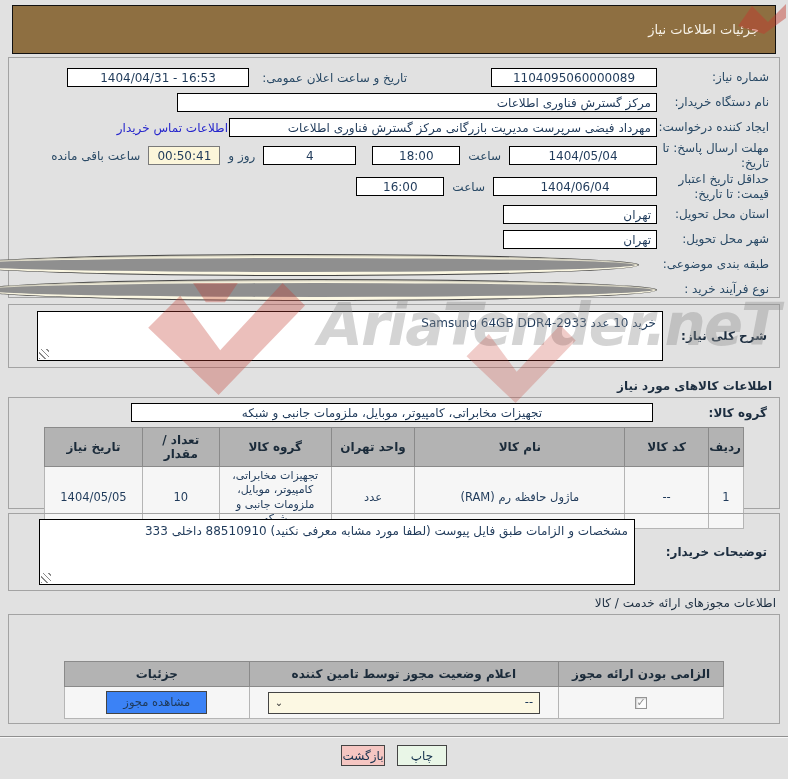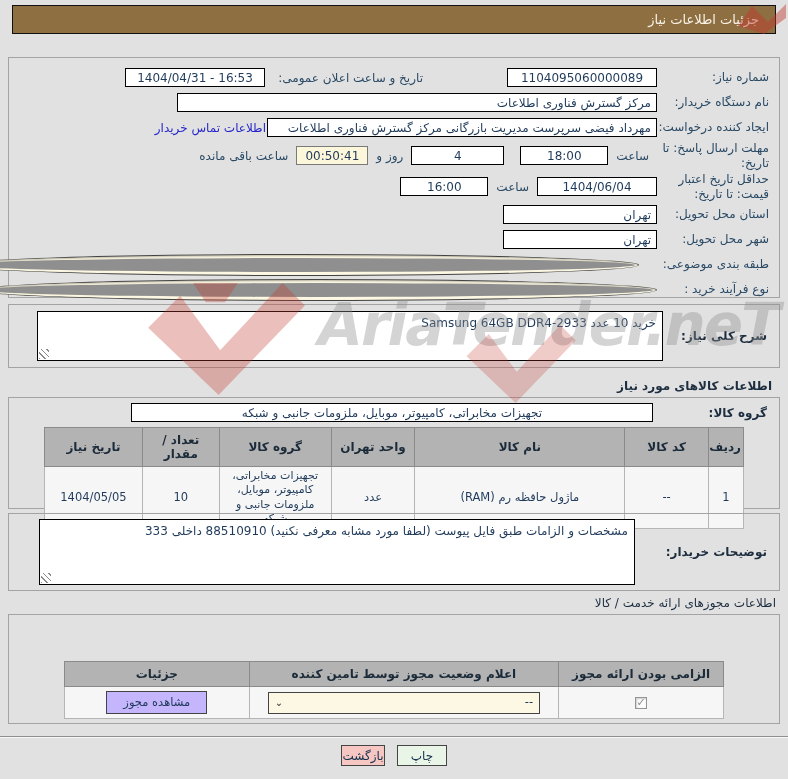--- a/index.html
+++ b/index.html
@@ -4,21 +4,21 @@
 <style>
   * { box-sizing: border-box; }
   html,body { margin:0; padding:0; }
   body {
     width:788px; height:779px; position:relative; overflow:hidden;
     background:#e1e1e1; direction:rtl;
     font-family:"DejaVu Sans", sans-serif; font-size:12px; color:#2a4a66;
   }
   
   .titlebar {
-    position:absolute; top:5px; right:12px; left:12px; height:29px;
+    position:absolute; top:5px; right:12px; left:12px; height:49px;
     background:#8e6f41; border:1px solid #111; color:#f7f2e8;
     display:flex; align-items:center; padding-right:16px; font-size:13px;
   }
   
   .sect { position:absolute; right:8px; left:8px; border:1px solid #a3a3a3; }
   #box-main { top:57px; height:241px; padding:7px 10px 0 6px; display:flex; flex-direction:column; }
   .frow { display:flex; align-items:center; min-height:25px; }
   .lbl { width:112px; flex:none; line-height:1.25; }
   .lbl2 { width:158px; flex:none; }
   .inp {
@@ -74,21 +74,21 @@
   #box-notes .ta { width:596px; height:66px; margin-right:8px; }
   #h-permits { top:596px; right:12px; }
   #box-permits { top:614px; height:110px; }
   #box-permits table.tbl { margin-top:46px; }
   .sel {
     width:90%; margin:0 auto; background:#fcf8e3; border:1px solid #444;
     height:22px; display:flex; align-items:center; justify-content:space-between;
     direction:ltr; padding:0 6px; color:#1f3a5a;
   }
   .sel .arrow { font-size:10px; color:#333; }
-  .btn-cream { background:#c4b5fd; border:1px solid #444; padding:3px 16px; display:inline-block; color:#1f3a5a; }
+  .btn-cream { background:#3b82f6; border:1px solid #444; padding:3px 16px; display:inline-block; color:#1f3a5a; }
   
   #footer-rule { position:absolute; top:736px; left:0; right:0; height:2px;
     border-top:1px solid #8f8f8f; border-bottom:1px solid #f7f7f7; }
   #footer-btns { position:absolute; top:745px; left:0; right:0; display:flex; justify-content:center; gap:12px; }
   .btn { height:21px; display:flex; align-items:center; justify-content:center; border:1px solid #444; color:#15324e; }
   .btn-print { background:#e9f6e7; width:50px; }
   .btn-back { background:#f5c6c2; width:44px; }
   
   #watermark { position:absolute; top:283px; left:0; width:788px; height:120px; pointer-events:none; z-index:30; direction:ltr; }
   #watermark .wm-text {
@@ -104,51 +104,52 @@
 <body>
 
 <div class="titlebar">
   <span>جزئیات اطلاعات نیاز</span>
 </div>
 
 <div class="sect" id="box-main">
 
   <div class="frow">
     <span class="lbl">شماره نیاز:</span>
-    <span class="inp c ltr" style="width:150px">1104095060000089</span>
+    <span class="inp c ltr" style="width:166px">1104095060000089</span>
     <span class="sp" style="width:84px"></span>
     <span class="lbl2">تاریخ و ساعت اعلان عمومی:</span>
-    <span class="inp c ltr" style="width:140px">1404/04/31 - 16:53</span>
+    <span class="inp c ltr" style="width:182px">1404/04/31 - 16:53</span>
   </div>
 
   <div class="frow">
     <span class="lbl">نام دستگاه خریدار:</span>
     <span class="inp" style="width:480px">مرکز گسترش فناوری اطلاعات</span>
   </div>
 
   <div class="frow">
     <span class="lbl">ایجاد کننده درخواست:</span>
-    <span class="inp" style="width:390px">مهرداد فیضی سرپرست مدیریت بازرگانی مرکز گسترش فناوری اطلاعات</span>
+    <span class="inp" style="width:428px">مهرداد فیضی سرپرست مدیریت بازرگانی مرکز گسترش فناوری اطلاعات</span>
     <span class="link">اطلاعات تماس خریدار</span>
   </div>
 
   <div class="frow" style="min-height:31px">
     <span class="lbl">مهلت ارسال پاسخ: تا تاریخ:</span>
+    <span class="inp c ltr" style="width:148px">1404/05/04</span>
     <span class="mini-lbl">ساعت</span>
     <span class="inp c ltr" style="width:88px">18:00</span>
     <span class="sp" style="width:16px"></span>
     <span class="inp c ltr" style="width:93px">4</span>
     <span class="mini-lbl">روز و</span>
     <span class="inp c ltr cream" style="width:72px">00:50:41</span>
     <span class="mini-lbl">ساعت باقی مانده</span>
   </div>
 
   <div class="frow" style="min-height:31px">
     <span class="lbl">حداقل تاریخ اعتبار قیمت: تا تاریخ:</span>
-    <span class="inp c ltr" style="width:120px">1404/06/04</span>
+    <span class="inp c ltr" style="width:164px">1404/06/04</span>
     <span class="mini-lbl">ساعت</span>
     <span class="inp c ltr" style="width:88px">16:00</span>
   </div>
 
   <div class="frow">
     <span class="lbl">استان محل تحویل:</span>
     <span class="inp" style="width:154px">تهران</span>
   </div>
 
   <div class="frow">

